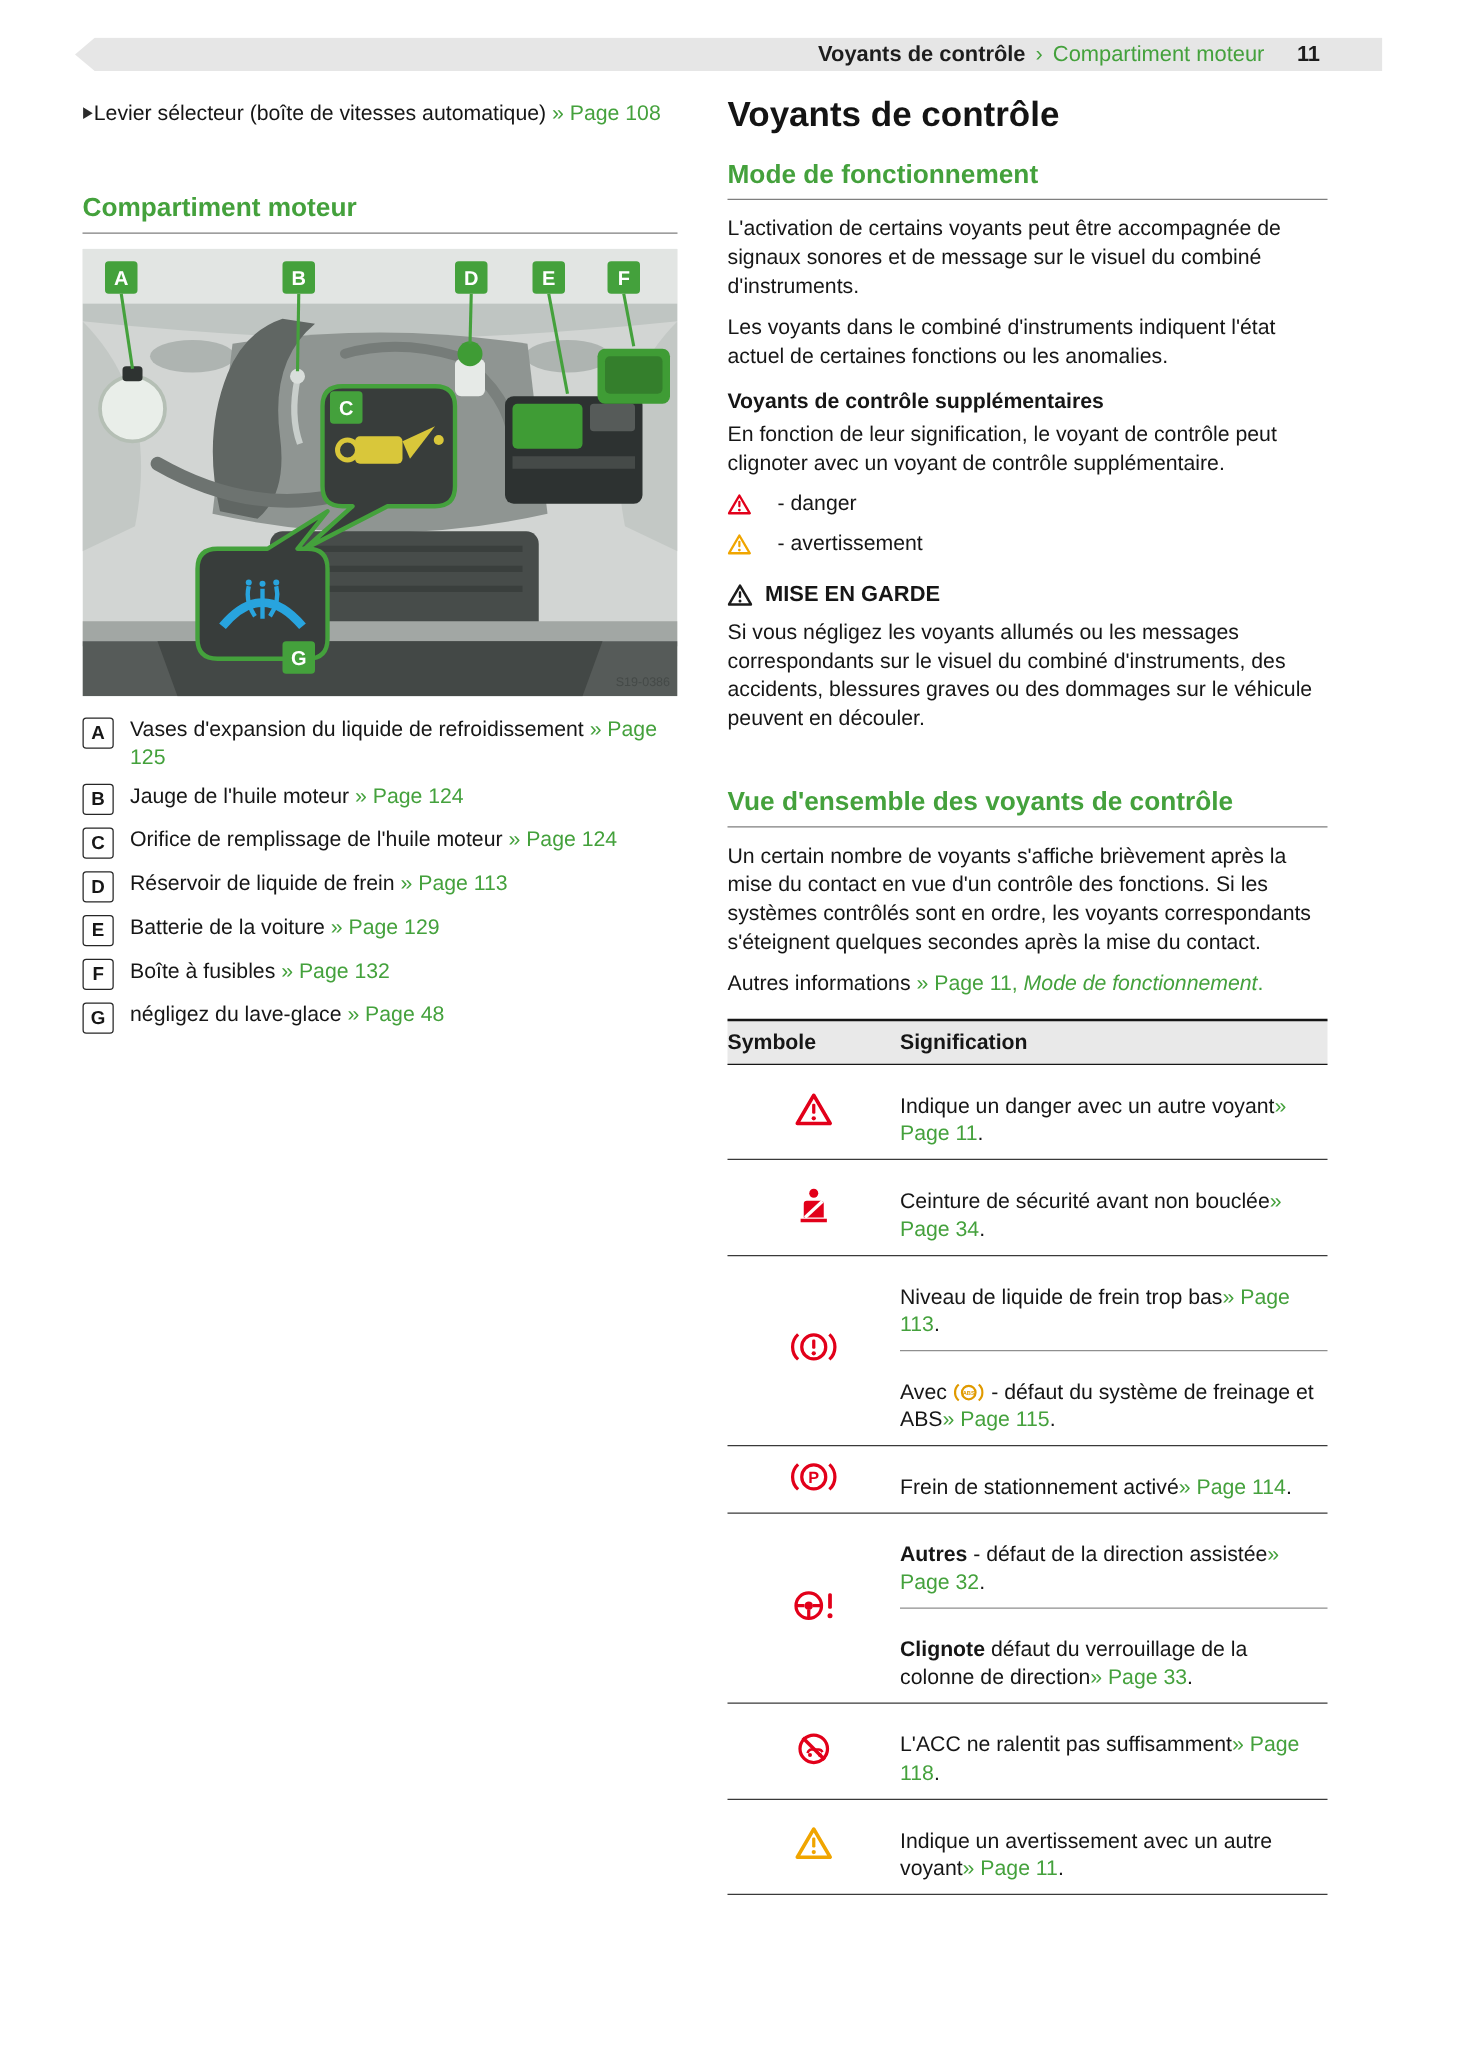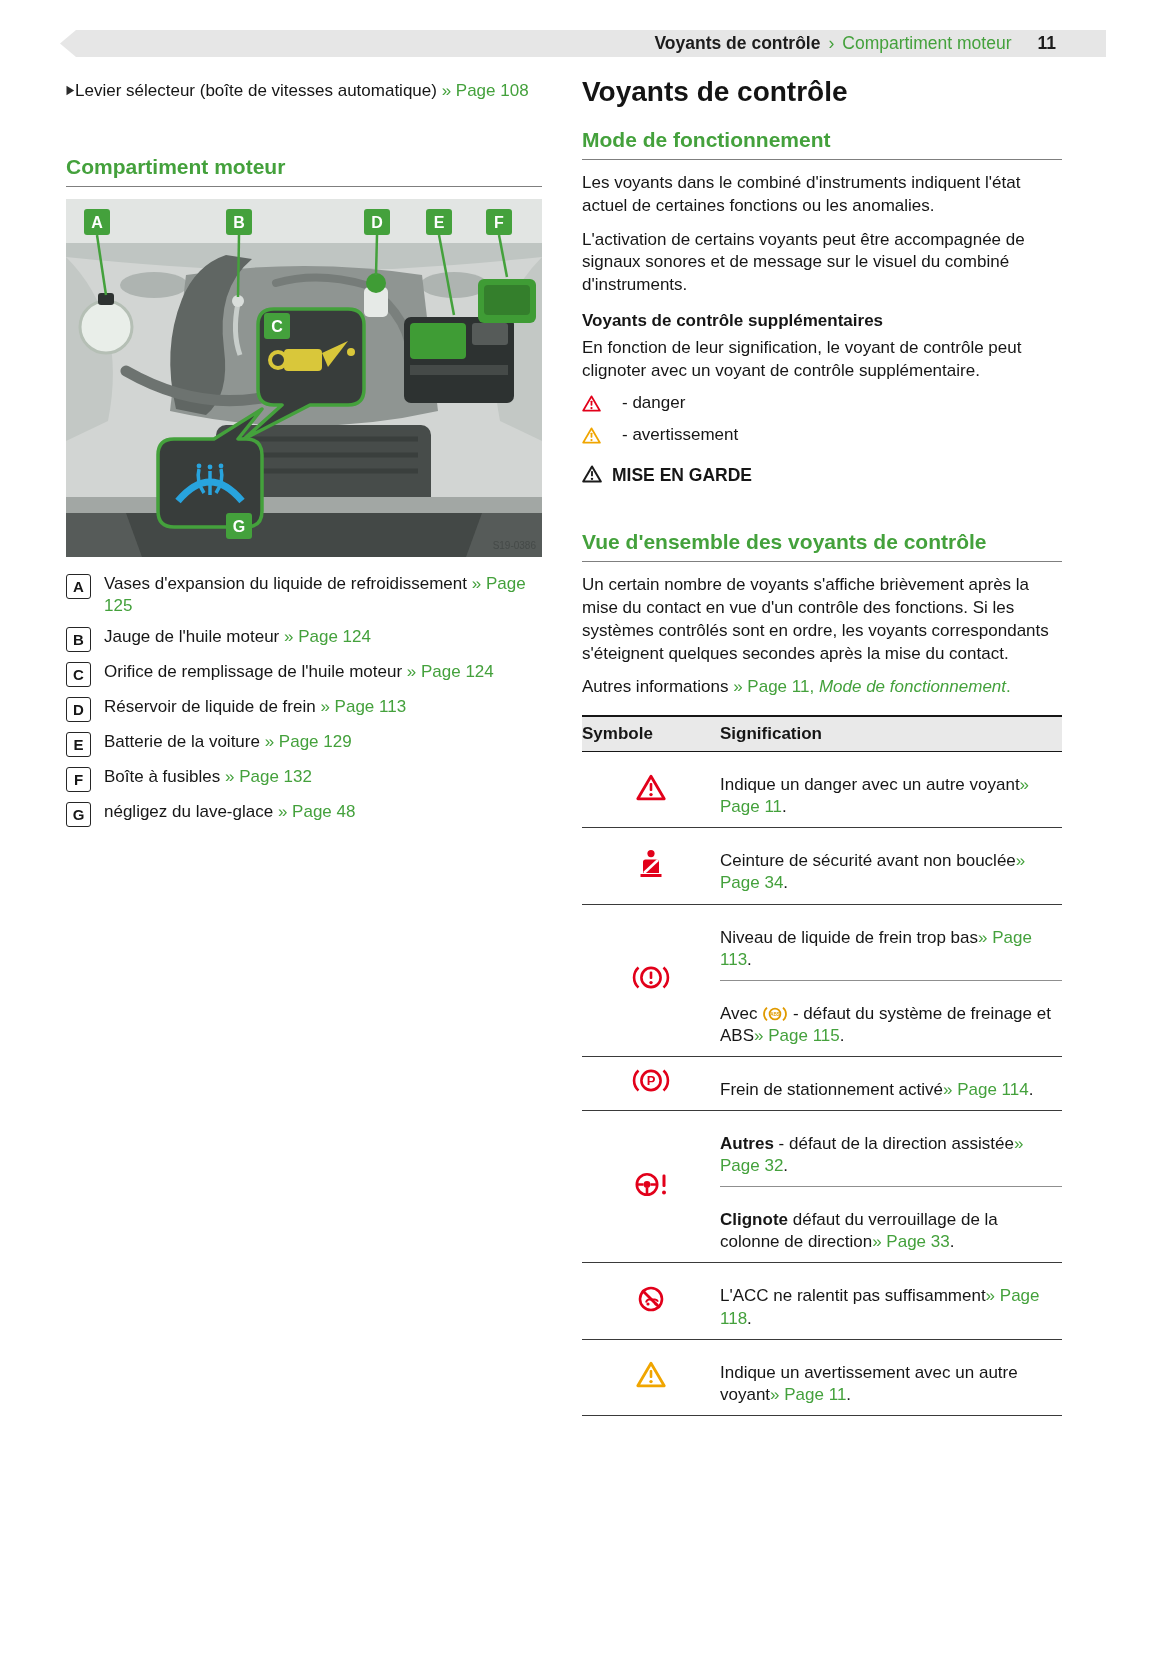--- a/index.html
+++ b/index.html
@@ -53,21 +53,21 @@
     flex:0 0 auto; width:25px; height:25px; border:1.6px solid #262626; border-radius:3px;
     font-weight:bold; font-size:15px; display:flex; align-items:center; justify-content:center; margin-top:1px;
   }
 
   .bold-head{ font-weight:bold; font-size:17px; margin:14px 0 6px; }
 
   .flagline{ display:flex; align-items:center; gap:21px; font-size:17px; margin:4px 0 12px; }
   .flagline svg{ flex:0 0 auto; }
 
   .caution{ margin-top:20px; }
-  .caution-head{ display:flex; gap:10px; font-weight:bold; font-size:17.5px; margin-bottom:9px; }
+  .caution-head{ display:flex; align-items:center; gap:10px; font-weight:bold; font-size:17.5px; margin-bottom:9px; }
 
   .more-info{ margin-top:2px; }
 
   
   table.sig{ width:480px; border-collapse:collapse; margin-top:16px; border-top:2px solid #161616; font-size:17px; }
   table.sig th{
     background:#e9e9e9; text-align:left; font-weight:bold; font-size:17px;
     padding:7px 0; border-bottom:1px solid #161616;
   }
   th.th-sym{ padding-left:24px; width:138px; }
@@ -229,22 +229,22 @@
         <span><span>négligez du lave-glace </span><span class="lnk">» Page 48</span></span>
       </div>
     </div>
   </div>
 
   <div class="col-right">
 
     <h1>Voyants de contrôle</h1>
 
     <h2 class="h-green">Mode de fonctionnement</h2>
+    <p>L'activation de certains voyants peut être accompagnée de signaux sonores et de message sur le visuel du combiné d'instruments.</p>
     <p>Les voyants dans le combiné d'instruments indiquent l'état actuel de certaines fonctions ou les anomalies.</p>
-    <p>L'activation de certains voyants peut être accompagnée de signaux sonores et de message sur le visuel du combiné d'instruments.</p>
 
     <div class="bold-head">Voyants de contrôle supplémentaires</div>
     <p>En fonction de leur signification, le voyant de contrôle peut clignoter avec un voyant de contrôle supplémentaire.</p>
 
     <div class="flagline">
       <svg width="19" height="17" viewBox="0 0 30 27">
         <path d="M15 2.2 L28.2 24.8 H1.8 Z" fill="none" stroke="#e2001a" stroke-width="3" stroke-linejoin="round"></path>
         <rect x="13.6" y="9" width="2.8" height="8" rx="1" fill="#e2001a"></rect>
         <circle cx="15" cy="20.8" r="1.8" fill="#e2001a"></circle>
       </svg>
@@ -261,20 +261,21 @@
 
     <div class="caution">
       <div class="caution-head">
         <svg width="20" height="18" viewBox="0 0 30 27">
           <path d="M15 2.2 L28.2 24.8 H1.8 Z" fill="none" stroke="#1c1c1c" stroke-width="3" stroke-linejoin="round"></path>
           <rect x="13.6" y="9" width="2.8" height="8" rx="1" fill="#1c1c1c"></rect>
           <circle cx="15" cy="20.8" r="1.8" fill="#1c1c1c"></circle>
         </svg>
         <span>MISE EN GARDE</span>
       </div>
+      <p>Si vous négligez les voyants allumés ou les messages correspondants sur le visuel du combiné d'instruments, des accidents, blessures graves ou des dommages sur le véhicule peuvent en découler.</p>
     </div>
 
     <h2 class="h-green h-overview">Vue d'ensemble des voyants de contrôle</h2>
     <p>Un certain nombre de voyants s'affiche brièvement après la mise du contact en vue d'un contrôle des fonctions. Si les systèmes contrôlés sont en ordre, les voyants correspondants s'éteignent quelques secondes après la mise du contact.</p>
     <p class="more-info">
       <span>Autres informations </span><span class="lnk">» Page 11, </span><span class="lnk" style="font-style:italic;">Mode de fonctionnement</span><span class="lnk">.</span>
     </p>
 
     <table class="sig">
       <colgroup>

